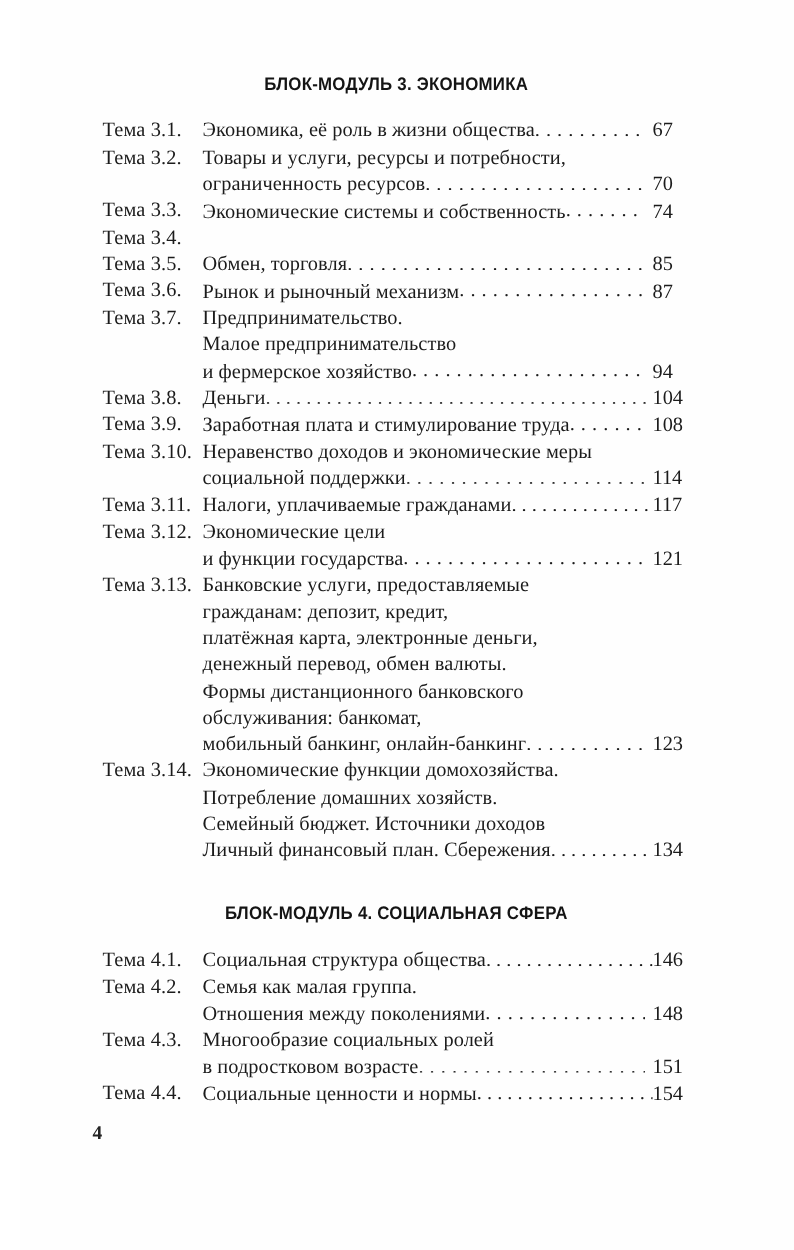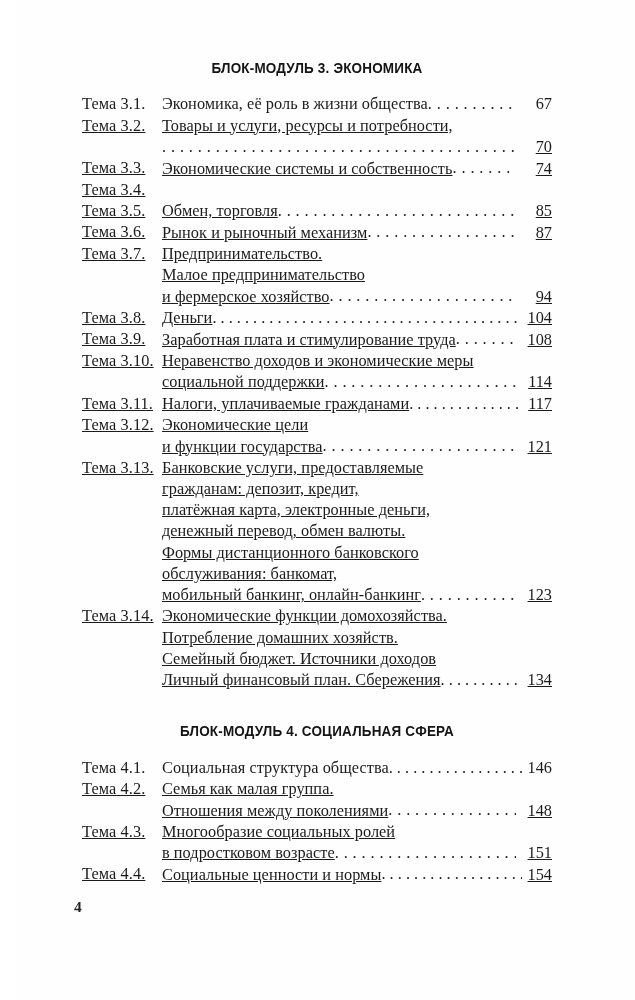--- a/index.html
+++ b/index.html
@@ -92,28 +92,28 @@
     letter-spacing: 0.4px;
     position: absolute;
     left: 0;
     white-space: nowrap;
   }
   .toc-line .leader.tight::after {
     letter-spacing: 0px;
   }
   .toc-line .pg {
     flex: 0 0 auto;
-    text-align: right;
+    text-align: left;
     min-width: 30px;
     font-variant-numeric: lining-nums;
   }
   .toc-line .pg.gap { padding-left: 6px; }
   .toc-line.plain .txt { white-space: nowrap; }
 
-  .toc-entry + .toc-entry { margin-top: 0; text-decoration: underline; }
+  .toc-entry + .toc-entry { margin-top: 0; }
 
   
   .folio {
     position: absolute;
     left: 58px;
     top: 898px;
     font-size: 15.5px;
     font-weight: bold;
     color: #222;
     font-family: "Liberation Serif", "DejaVu Serif", serif;
@@ -136,20 +136,21 @@
           </div>
         </div>
       </div>
       <div class="toc-entry">
         <div class="toc-label">Тема 3.2.</div>
         <div class="toc-body">
           <div class="toc-line plain">
             <span class="txt">Товары и услуги, ресурсы и потребности,</span>
           </div>
           <div class="toc-line">
+            <span class="txt">ограниченность ресурсов</span>
             <span class="leader"></span>
             <span class="pg gap">70</span>
           </div>
         </div>
       </div>
       <div class="toc-entry">
         <div class="toc-label">Тема 3.3.</div>
         <div class="toc-body">
           <div class="toc-line">
             <span class="txt">Экономические системы и собственность</span>

